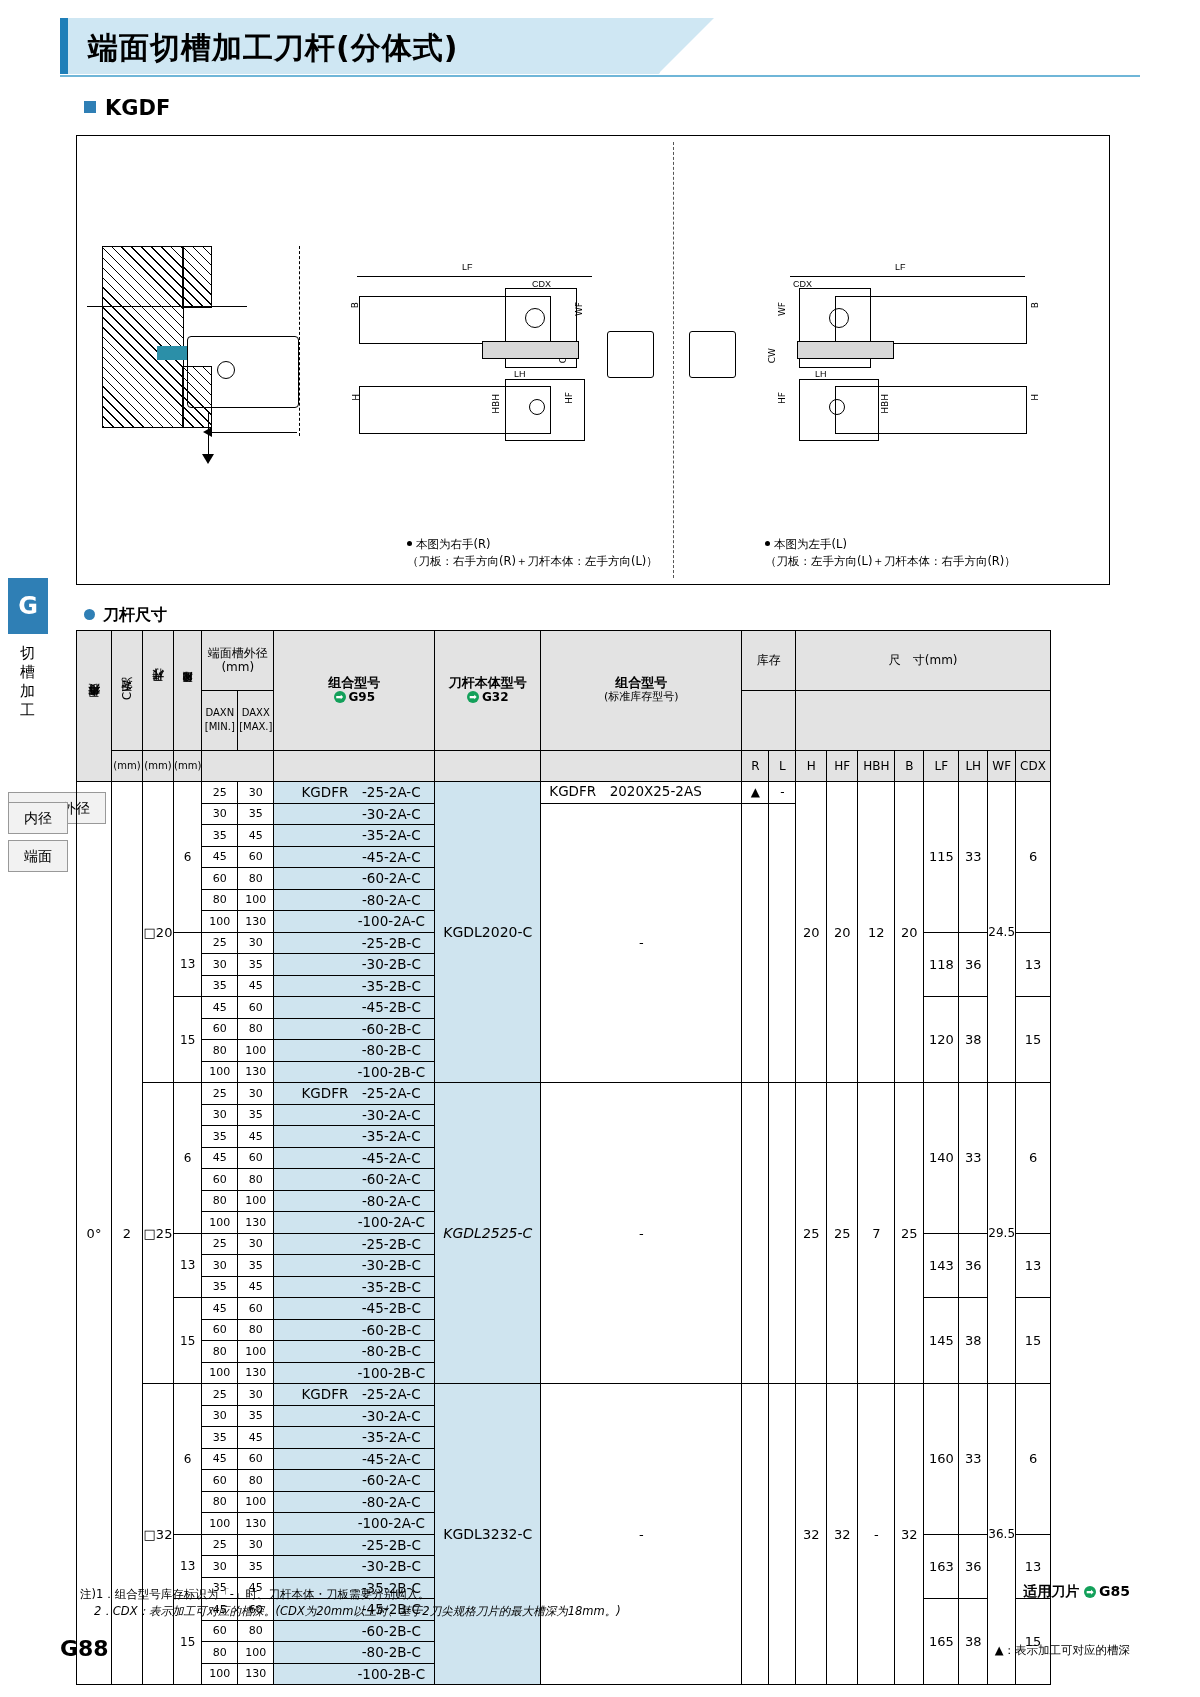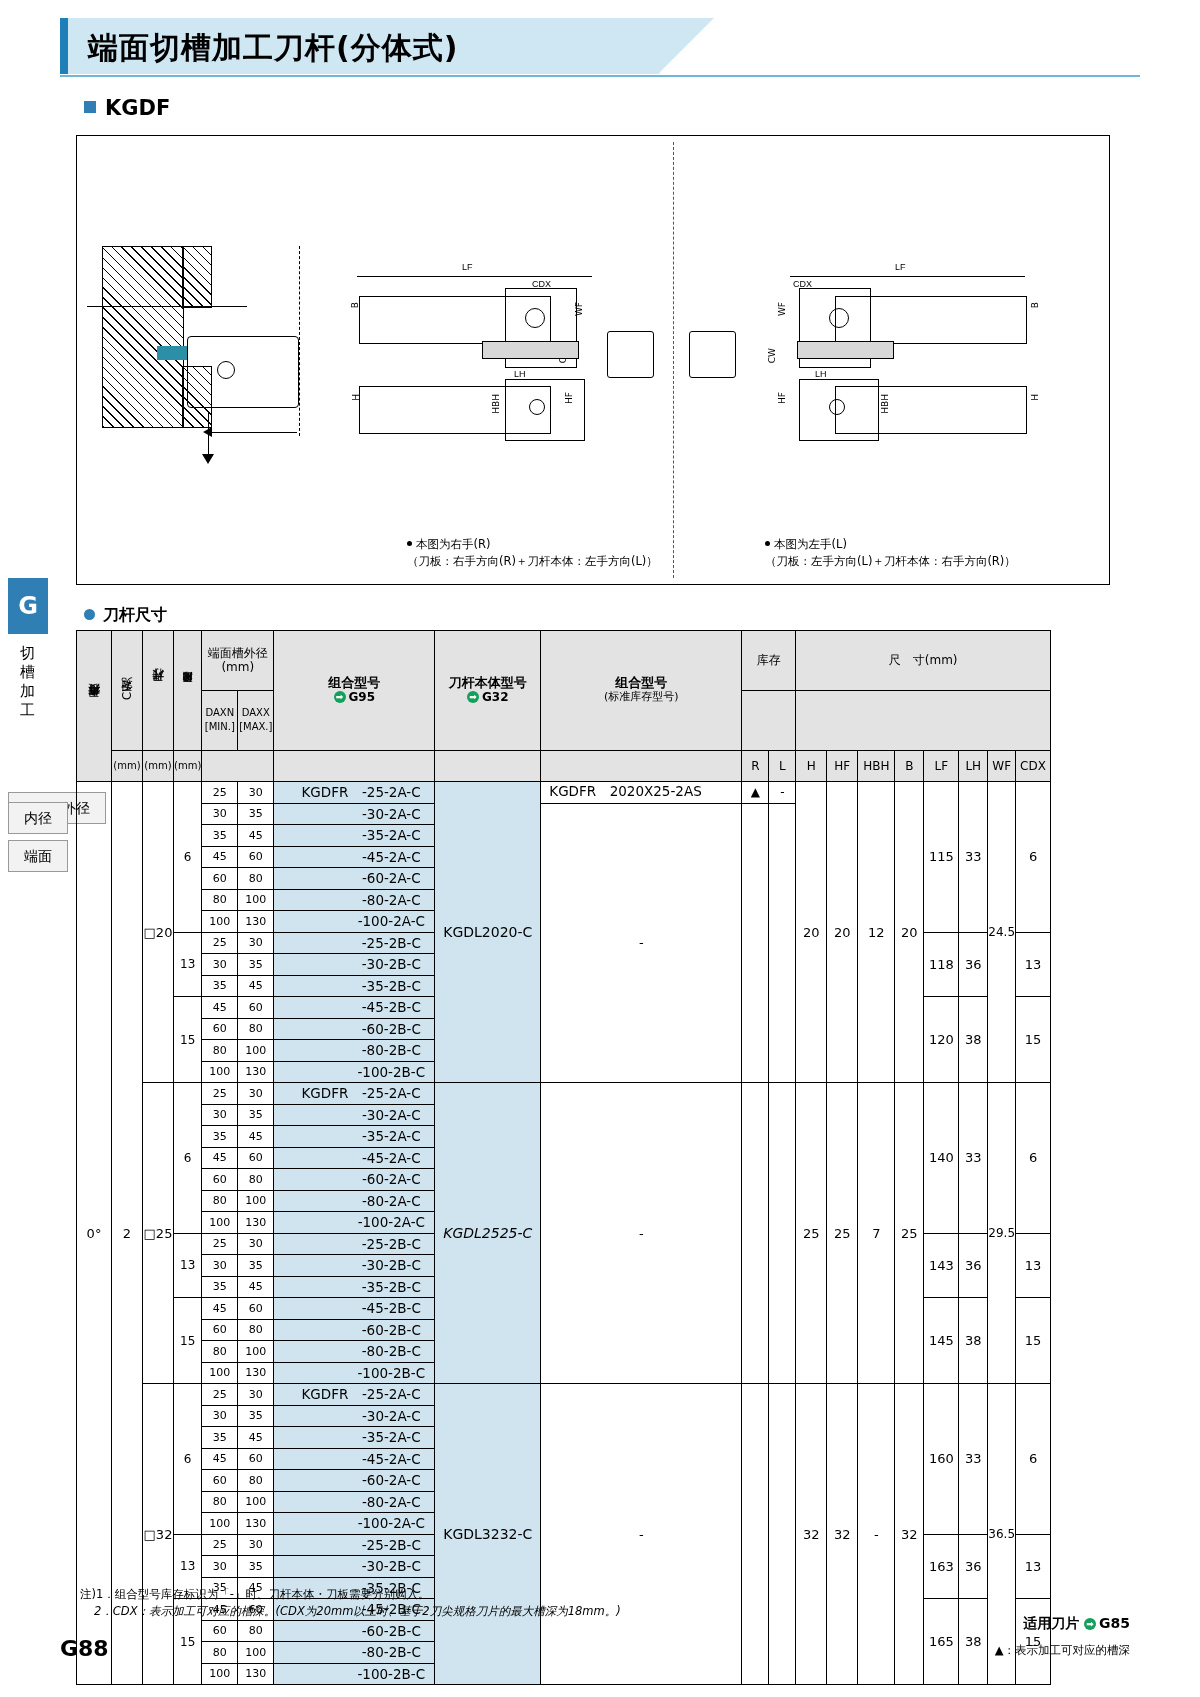--- a/index.html
+++ b/index.html
@@ -56,21 +56,21 @@
   .s10{font-size:10px;}
   .s11{font-size:11px;}
   .s12{font-size:12px;}
   .s13{font-size:13px;}
   .modelrow{font-size:13.5px;font-weight:bold;text-align:left;padding-left:4px;white-space:nowrap;}
   .modelrow .pfx{display:inline-block;width:74px;}
   .gicon{display:inline-block;width:12px;height:12px;border-radius:50%;background:#13a05a;color:#fff;font-size:9px;line-height:12px;text-align:center;margin-right:3px;vertical-align:1px;}
 
   
   .notes{position:absolute;left:80px;top:1586px;font-size:11.5px;line-height:17px;}
-  .applic{position:absolute;right:70px;top:1583px;font-size:14px;font-weight:bold;margin-top:32px;}
+  .applic{position:absolute;right:70px;top:1583px;font-size:14px;font-weight:bold;}
   .pageno{position:absolute;left:60px;top:1636px;font-size:22px;font-weight:bold;}
   .newnote{position:absolute;right:70px;top:1643px;font-size:11.5px;}
 </style>
 </head>
 <body>
 
 <div class="page">
 
   <div class="header">
     <div class="header-bar"></div>

